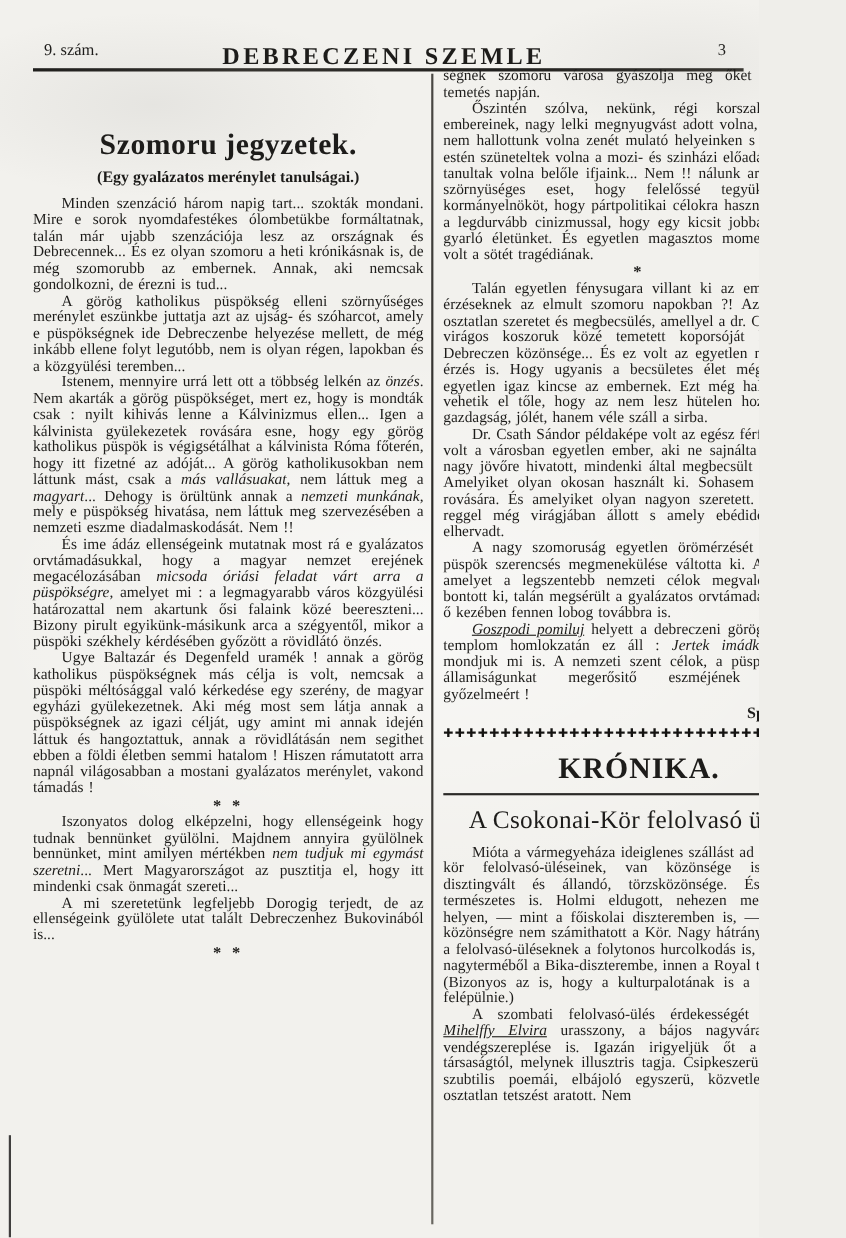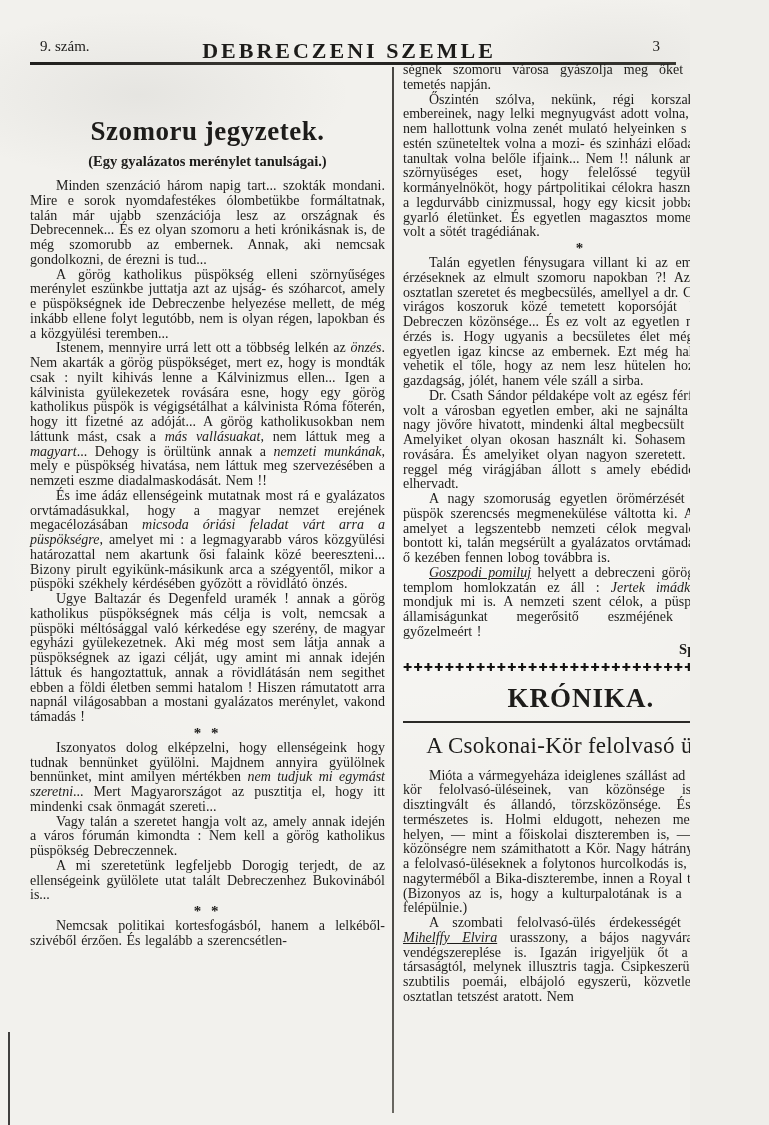--- a/index.html
+++ b/index.html
@@ -72,24 +72,22 @@
     <div class="art-title">Szomoru jegyzetek.</div>
     <div class="art-subtitle">(Egy gyalázatos merénylet tanulságai.)</div>
     <div>
         <p class="body-p">Minden szenzáció három napig tart... szokták mondani. Mire e sorok nyomdafestékes ólombetükbe formáltatnak, talán már ujabb szenzációja lesz az országnak és Debrecennek... És ez olyan szomoru a heti krónikásnak is, de még szomorubb az embernek. Annak, aki nemcsak gondolkozni, de érezni is tud...</p>
         <p class="body-p">A görög katholikus püspökség elleni szörnyűséges merénylet eszünkbe juttatja azt az ujság- és szóharcot, amely e püspökségnek ide Debreczenbe helyezése mellett, de még inkább ellene folyt legutóbb, nem is olyan régen, lapokban és a közgyülési teremben...</p>
         <p class="body-p">Istenem, mennyire urrá lett ott a többség lelkén az <span style="font-style: italic;">önzés</span>. Nem akarták a görög püspökséget, mert ez, hogy is mondták csak : nyilt kihivás lenne a Kálvinizmus ellen... Igen a kálvinista gyülekezetek rovására esne, hogy egy görög katholikus püspök is végigsétálhat a kálvinista Róma főterén, hogy itt fizetné az adóját... A görög katholikusokban nem láttunk mást, csak a <span style="font-style: italic;">más vallásuakat</span>, nem láttuk meg a <span style="font-style: italic;">magyart</span>... Dehogy is örültünk annak a <span style="font-style: italic;">nemzeti munkának</span>, mely e püspökség hivatása, nem láttuk meg szervezésében a nemzeti eszme diadalmaskodását. Nem !!</p>
         <p class="body-p">És ime ádáz ellenségeink mutatnak most rá e gyalázatos orvtámadásukkal, hogy a magyar nemzet erejének megacélozásában <span style="font-style: italic;">micsoda óriási feladat várt arra a püspökségre</span>, amelyet mi : a legmagyarabb város közgyülési határozattal nem akartunk ősi falaink közé beereszteni... Bizony pirult egyikünk-másikunk arca a szégyentől, mikor a püspöki székhely kérdésében győzött a rövidlátó önzés.</p>
         <p class="body-p">Ugye Baltazár és Degenfeld uramék ! annak a görög katholikus püspökségnek más célja is volt, nemcsak a püspöki méltósággal való kérkedése egy szerény, de magyar egyházi gyülekezetnek. Aki még most sem látja annak a püspökségnek az igazi célját, ugy amint mi annak idején láttuk és hangoztattuk, annak a rövidlátásán nem segithet ebben a földi életben semmi hatalom ! Hiszen rámutatott arra napnál világosabban a mostani gyalázatos merénylet, vakond támadás !</p>
         <div class="sep">* *</div>
         <p class="body-p">Iszonyatos dolog elképzelni, hogy ellenségeink hogy tudnak bennünket gyülölni. Majdnem annyira gyülölnek bennünket, mint amilyen mértékben <span style="font-style: italic;">nem tudjuk mi egymást szeretni</span>... Mert Magyarországot az pusztitja el, hogy itt mindenki csak önmagát szereti...</p>
-        <p class="body-p">Vagy talán a szeretet hangja volt az, amely annak idején a város fórumán kimondta : Nem kell a görög katholikus püspökség Debreczennek.</p>
         <p class="body-p">A mi szeretetünk legfeljebb Dorogig terjedt, de az ellenségeink gyülölete utat talált Debreczenhez Bukovinából is...</p>
         <div class="sep">* *</div>
-        <p class="body-p">Nemcsak politikai kortesfogásból, hanem a lelkéből-szivéből érzően. És legalább a szerencsétlen-</p>
       </div>
   </div>
 
   <div class="col-right">
     <div>
         <p class="body-p noindent">ségnek szomoru városa gyászolja meg őket legalább a temetés napján.</p>
         <p class="body-p">Őszintén szólva, nekünk, régi korszak e fajta embereinek, nagy lelki megnyugvást adott volna, ha e napon nem hallottunk volna zenét mulató helyeinken s ha egyetlen estén szüneteltek volna a mozi- és szinházi előadások... Hadd tanultak volna belőle ifjaink... Nem !! nálunk arra volt jó a szörnyüséges eset, hogy felelőssé tegyük érte a kormányelnököt, hogy pártpolitikai célokra használhassuk fel a legdurvább cinizmussal, hogy egy kicsit jobban féltsük a gyarló életünket. És egyetlen magasztos momentuma nem volt a sötét tragédiának.</p>
         <div class="sep">*</div>
         <p class="body-p">Talán egyetlen fénysugara villant ki az emberies szép érzéseknek az elmult szomoru napokban ?! Az a nagy és osztatlan szeretet és megbecsülés, amellyel a dr. Csath Sándor virágos koszoruk közé temetett koporsóját körül vette Debreczen közönsége... És ez volt az egyetlen megnyugtató érzés is. Hogy ugyanis a becsületes élet mégis csak az egyetlen igaz kincse az embernek. Ezt még halálában sem vehetik el tőle, hogy az nem lesz hütelen hozzá, mint a gazdagság, jólét, hanem véle száll a sirba.</p>
         <p class="body-p">Dr. Csath Sándor példaképe volt az egész férfiunak. Nem volt a városban egyetlen ember, aki ne sajnálta volna az ő nagy jövőre hivatott, mindenki által megbecsült fiatal életét. Amelyiket olyan okosan használt ki. Sohasem embertársai rovására. És amelyiket olyan nagyon szeretett. Amely élet reggel még virágjában állott s amely ebédidőre teljesen elhervadt.</p>

